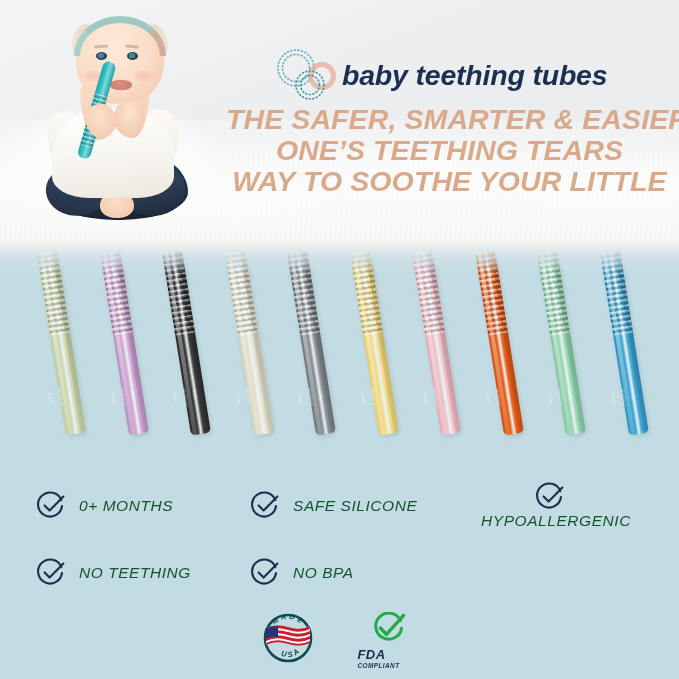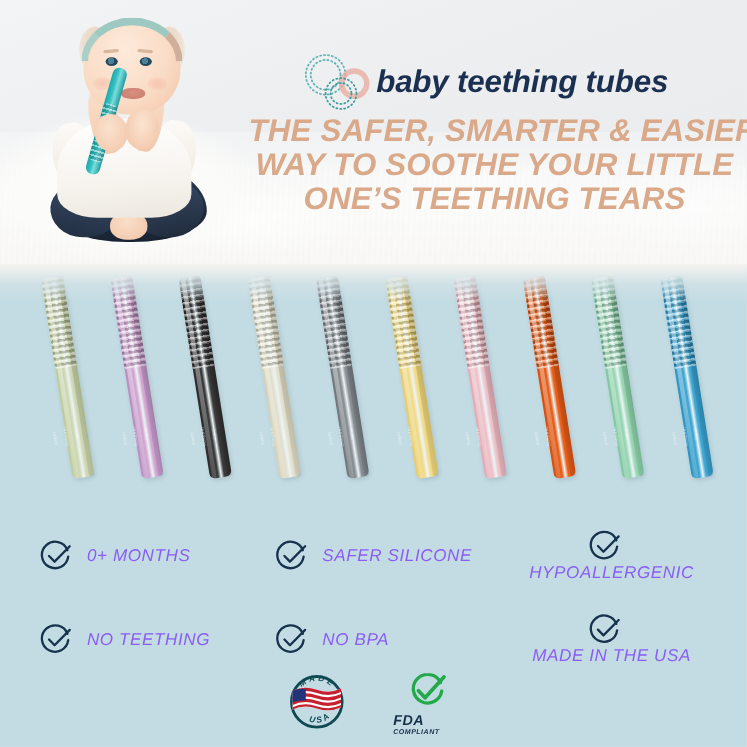--- a/index.html
+++ b/index.html
@@ -284,21 +284,21 @@
   }
   .feat-row { display: flex; margin-bottom: 28px; }
   .feat {
     display: flex; align-items: center;
     color: #16324d;
   }
   .feat .chk { flex: none; width: 30px; height: 30px; margin-right: 13px; }
   .feat .lbl {
     font-size: 15.5px;
     letter-spacing: .55px;
-    color: #8b5cf6;
+    color: #14532d;
     white-space: nowrap;
   }
   .col-1 { width: 214px; }
   .col-2 { width: 206px; }
   .col-3 { width: 200px; flex-direction: column; }
 
   
   .badges {
     position: absolute;
     left: 0; top: 612px;
@@ -365,22 +365,22 @@
           <circle cx="50" cy="29" r="11.5" fill="none" stroke="#e8a99c" stroke-width="5" opacity="0.75"></circle>
           <circle cx="38" cy="38" r="14" fill="none" stroke="#3f9c9f" stroke-width="1.6" stroke-dasharray="1 2.6" stroke-linecap="round"></circle>
           <circle cx="38" cy="38" r="9.5" fill="none" stroke="#3f9c9f" stroke-width="1.6" stroke-dasharray="1 2.6" stroke-linecap="round"></circle>
         </svg>
       </div>
       <div class="brand-name">baby teething tubes</div>
     </div>
 
     <div class="headline">
       <span class="l">THE SAFER, SMARTER &amp; EASIER</span>
+      <span class="l">ONE’S TEETHING TEARS</span>
       <span class="l">WAY TO SOOTHE YOUR LITTLE</span>
-      <span class="l">ONE’S TEETHING TEARS</span>
     </div>
   </div>
 
   <div class="blue-panel"></div>
 
   <div class="tubes">
       <div class="tube" style="left: 66px; background: linear-gradient(90deg, rgb(189, 203, 156) 0%, rgb(207, 216, 180) 38%, rgba(255, 255, 255, 0.667) 52%, rgb(207, 216, 180) 66%, rgb(189, 203, 156) 100%); box-shadow: rgba(60, 80, 90, 0.18) 1px 2px 4px;">
         <div class="rib"></div>
         <div class="gloss"></div>
         <div class="shadowside"></div>
@@ -454,21 +454,21 @@
         </span>
         <span class="lbl">0+ MONTHS</span>
       </div>
       <div class="feat col-2">
         <span class="chk">
           <svg width="30" height="30" viewBox="0 0 30 30">
             <path d="M25.3 9.2 A12 12 0 1 0 26 15" fill="none" stroke="#16324d" stroke-width="2.1" stroke-linecap="round"></path>
             <path d="M8.6 14.4 L13.6 19.6 L27.4 5.6" fill="none" stroke="#16324d" stroke-width="2.1" stroke-linecap="round" stroke-linejoin="round"></path>
           </svg>
         </span>
-        <span class="lbl">SAFER SILICONE</span>
+        <span class="lbl">SAFE SILICONE</span>
       </div>
       <div class="feat col-3">
         <span class="chk">
           <svg width="30" height="30" viewBox="0 0 30 30">
             <path d="M25.3 9.2 A12 12 0 1 0 26 15" fill="none" stroke="#16324d" stroke-width="2.1" stroke-linecap="round"></path>
             <path d="M8.6 14.4 L13.6 19.6 L27.4 5.6" fill="none" stroke="#16324d" stroke-width="2.1" stroke-linecap="round" stroke-linejoin="round"></path>
           </svg>
         </span>
         <span class="lbl">HYPOALLERGENIC</span>
       </div>
@@ -485,29 +485,20 @@
         <span class="lbl">NO TEETHING</span>
       </div>
       <div class="feat col-2">
         <span class="chk">
           <svg width="30" height="30" viewBox="0 0 30 30">
             <path d="M25.3 9.2 A12 12 0 1 0 26 15" fill="none" stroke="#16324d" stroke-width="2.1" stroke-linecap="round"></path>
             <path d="M8.6 14.4 L13.6 19.6 L27.4 5.6" fill="none" stroke="#16324d" stroke-width="2.1" stroke-linecap="round" stroke-linejoin="round"></path>
           </svg>
         </span>
         <span class="lbl">NO BPA</span>
-      </div>
-      <div class="feat col-3">
-        <span class="chk">
-          <svg width="30" height="30" viewBox="0 0 30 30">
-            <path d="M25.3 9.2 A12 12 0 1 0 26 15" fill="none" stroke="#16324d" stroke-width="2.1" stroke-linecap="round"></path>
-            <path d="M8.6 14.4 L13.6 19.6 L27.4 5.6" fill="none" stroke="#16324d" stroke-width="2.1" stroke-linecap="round" stroke-linejoin="round"></path>
-          </svg>
-        </span>
-        <span class="lbl">MADE IN THE USA</span>
       </div>
     </div>
   </div>
 
   <div class="badges">
 
     <div class="badge-made">
       <svg width="56" height="52" viewBox="0 0 56 52">
         <circle cx="28" cy="26" r="23" fill="none" stroke="#0f4a53" stroke-width="2.6"></circle>
         <path id="arcTop" d="M9 26 A19 19 0 0 1 47 26" fill="none"></path>

